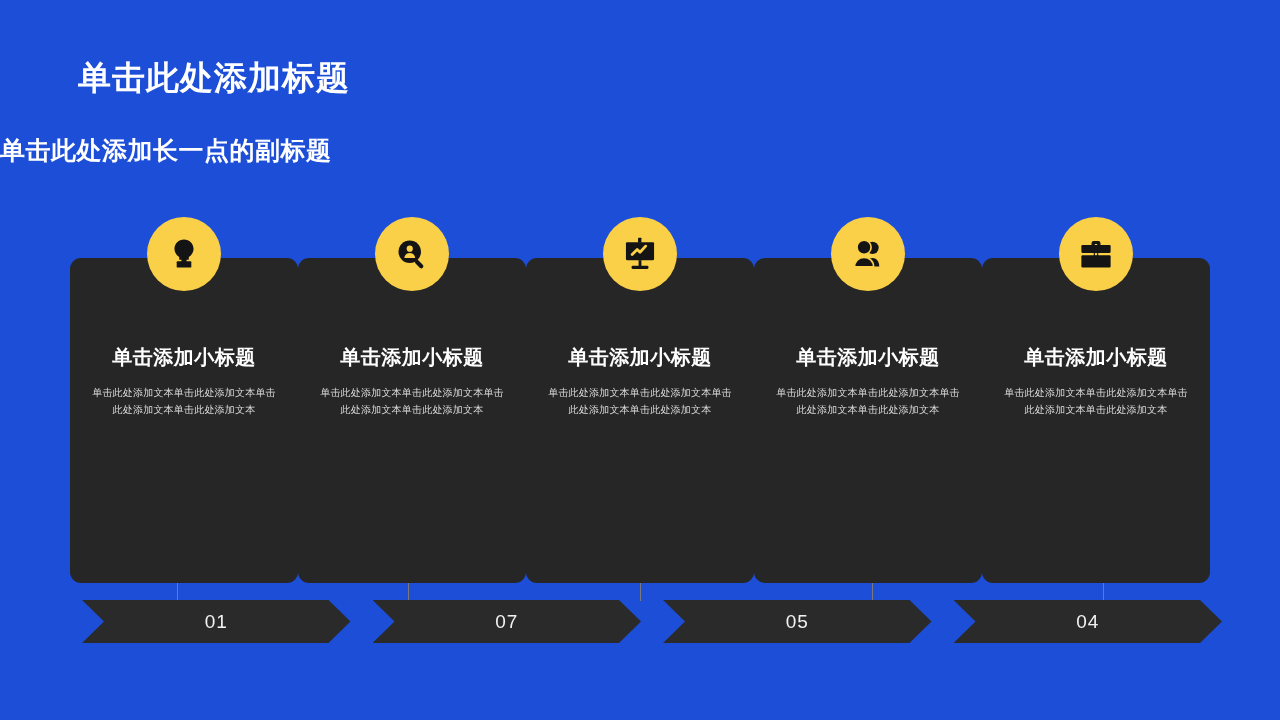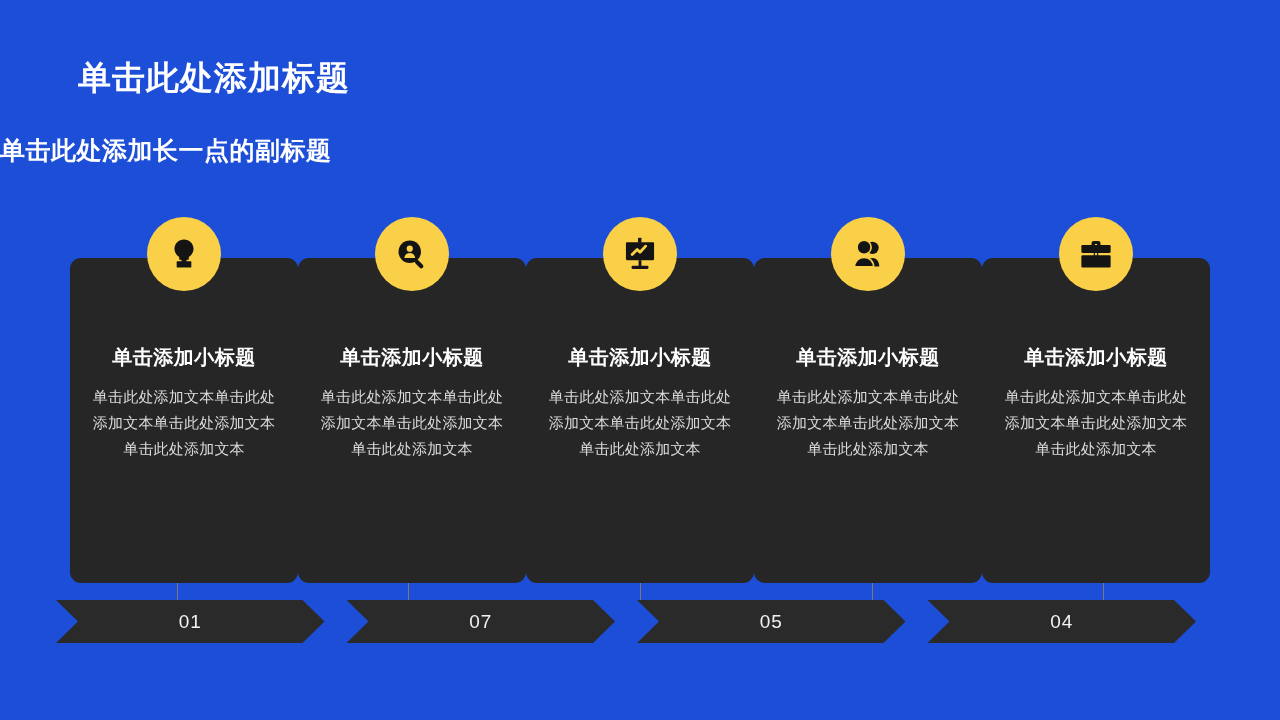--- a/index.html
+++ b/index.html
@@ -92,21 +92,21 @@
   .card-heading {
     font-size: 20px;
     font-weight: 700;
     color: #ffffff;
     line-height: 1.3;
     margin-bottom: 14px;
     letter-spacing: 0.5px;
   }
 
   .card-body {
-    font-size: 15px;
+    font-size: 10px;
     color: #dcdcdc;
     line-height: 1.72;
     letter-spacing: 0.2px;
     padding: 0 8px;
   }
 
   
   .connectors {
     position: absolute;
     left: 70px;
@@ -127,21 +127,21 @@
     left: 50%;
     top: 0;
     width: 1px;
     height: 18px;
     background: #7a7a7a;
   }
 
   
   .banners-row {
     position: absolute;
-    left: 56px;
+    left: 82px;
     top: 600px;
     width: 1140px;
     height: 43px;
     display: flex;
     gap: 22px;
   }
 
   .banner {
     flex: 1 1 0;
     position: relative;

